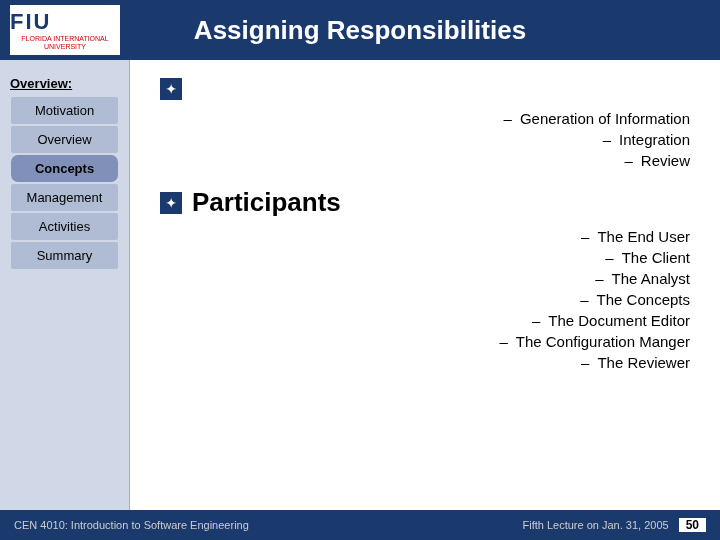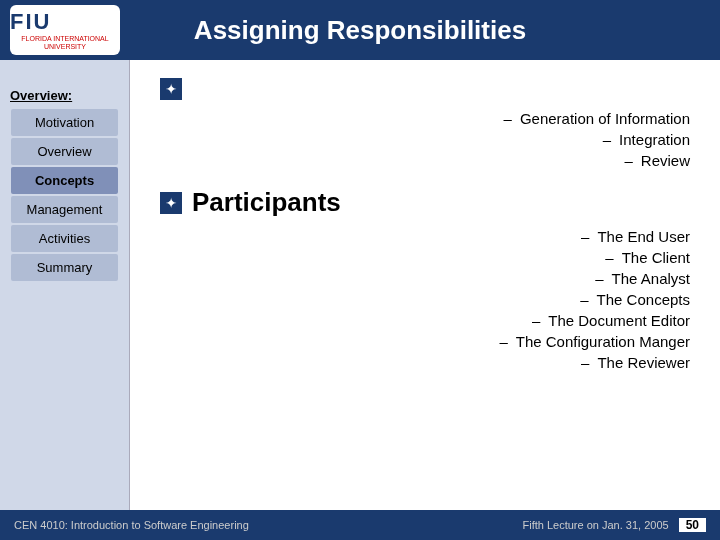--- a/index.html
+++ b/index.html
@@ -27,21 +27,21 @@
       display: flex;
       align-items: center;
     }
     .logo-box {
       background: #fff;
       width: 110px;
       height: 50px;
       display: flex;
       align-items: center;
       justify-content: flex-end;
-      border-radius: 6px;
+      border-radius: 0;
     }
     .logo-text {
       color: #1a3a6e;
       font-size: 22px;
       font-weight: 900;
       letter-spacing: 2px;
     }
     .logo-sub {
       color: #c00;
       font-size: 7px;
@@ -68,36 +68,36 @@
       padding: 10px 0;
       flex-shrink: 0;
       border-right: 1px solid #aab;
     }
     .sidebar-section-label {
       font-size: 13px;
       font-weight: bold;
       color: #000;
       padding: 6px 10px 4px 10px;
       text-decoration: underline;
-      margin-top: 12px;
     }
     .sidebar-item {
       display: block;
       padding: 6px 10px;
       font-size: 13px;
       color: #000;
       background: #b0bcd4;
       margin: 2px 11px;
       border-radius: 2px;
       cursor: pointer;
       text-align: center;
     }
     .sidebar-item.active {
       background: #8090b8;
       font-weight: bold;
+      border-radius: 7px;
     }
 
     
     .content {
       flex: 1;
       padding: 18px 30px 10px 30px;
       background: #fff;
       overflow: auto;
     }
 

